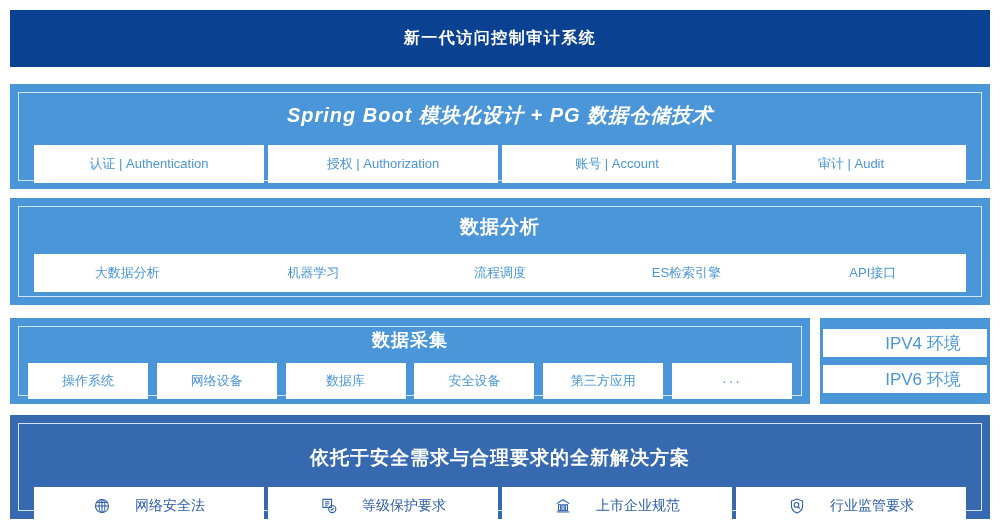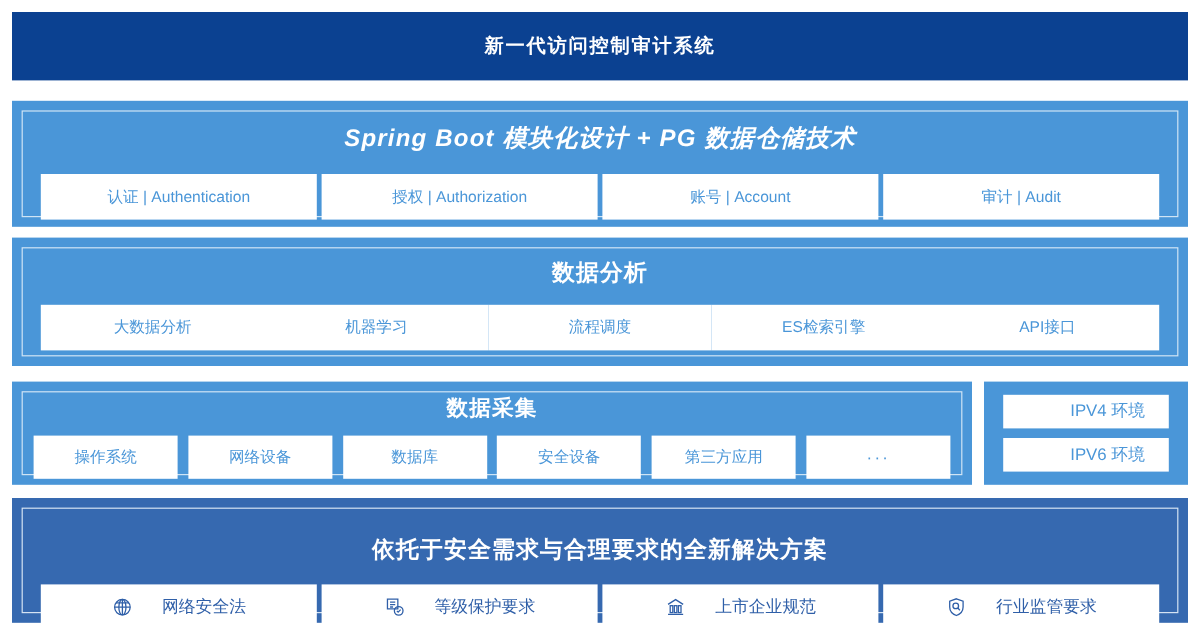--- a/index.html
+++ b/index.html
@@ -134,23 +134,23 @@
     top: 318px;
     width: 170px;
     height: 86px;
     display: flex;
     flex-direction: column;
     justify-content: center;
     align-items: center;
     gap: 8px;
   }
   #sec-ipv .card {
-    width: 138px;
+    width: 164px;
     height: 28px;
-    font-size: 14px;
+    font-size: 17px;
     padding-left: 36px;
   }
 
   
   #sec-solution {
     left: 10px;
     top: 415px;
     width: 980px;
     height: 104px;
     background: #3669b0;

